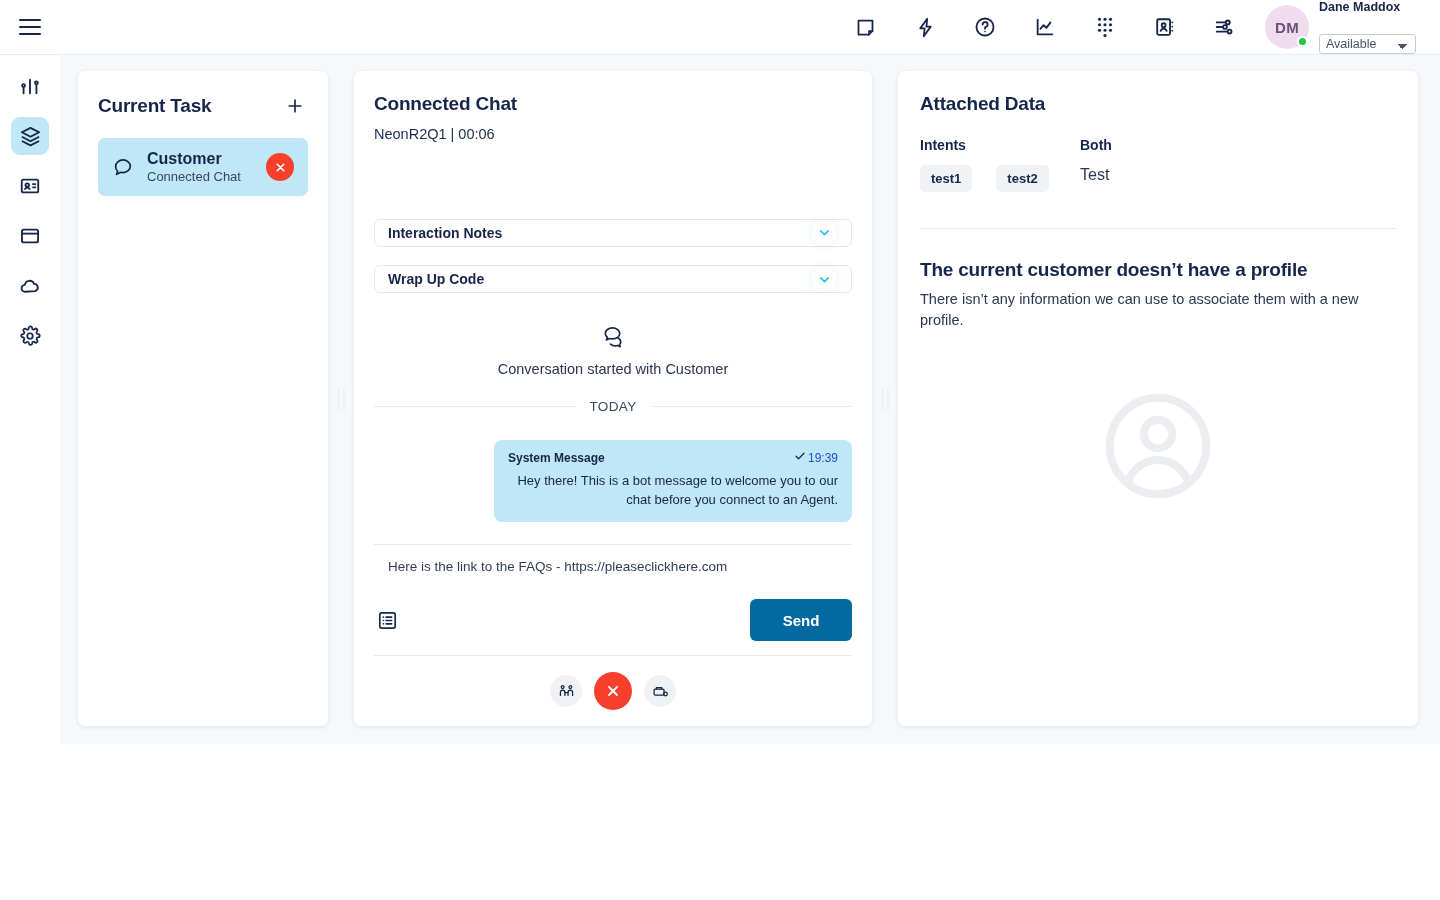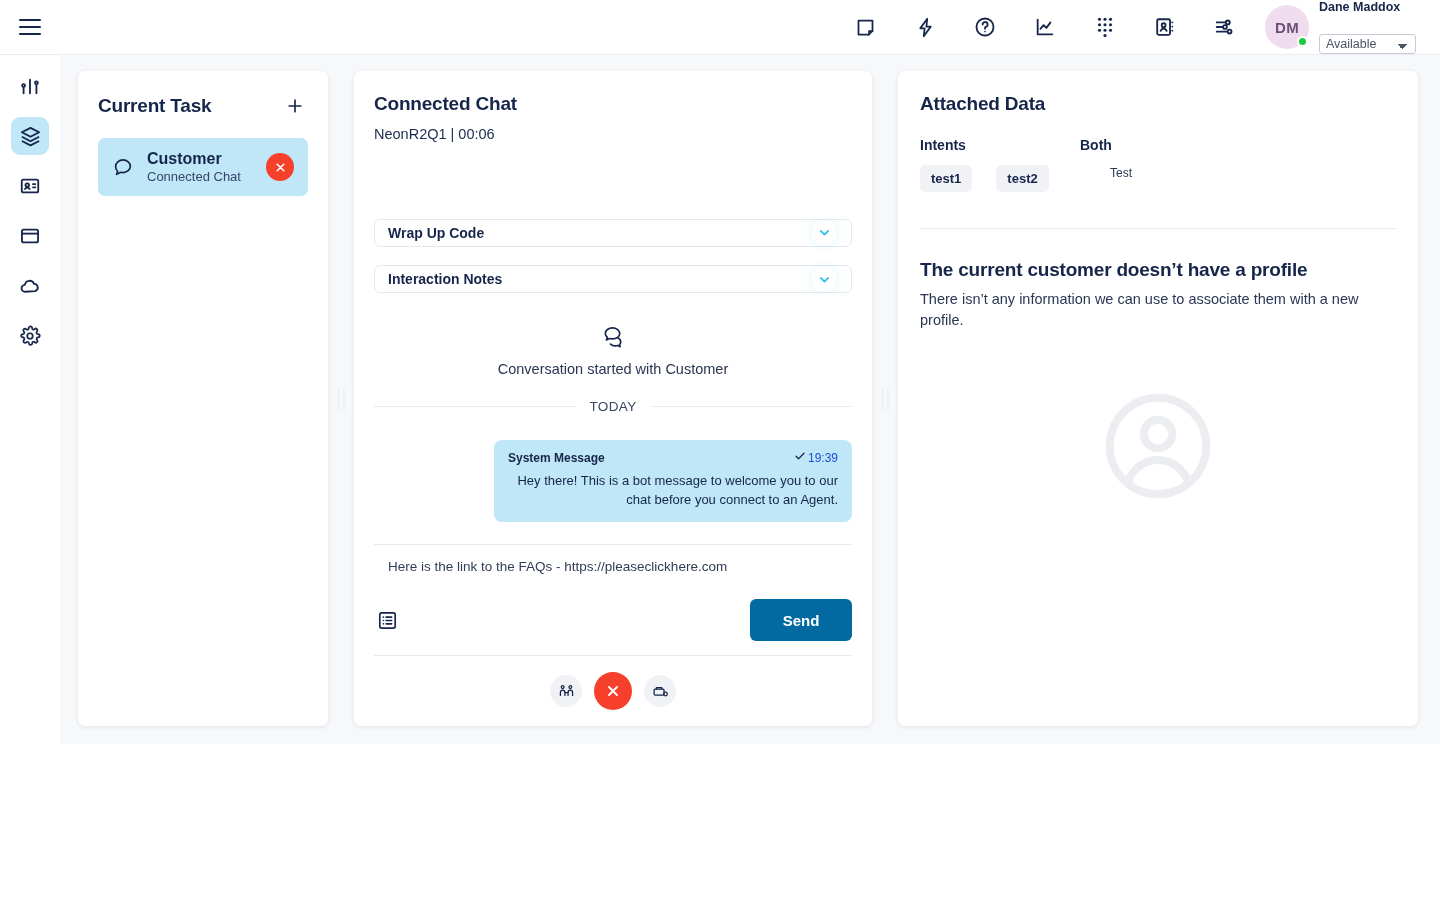--- a/index.html
+++ b/index.html
@@ -207,21 +207,21 @@
 
   
   .attached-grid { display: flex; gap: 0; margin-top: 22px; }
   .attached-col { width: 160px; }
   .attached-key { font-size: 14px; font-weight: bold; color: #16254a; }
   .chips { display: flex; gap: 24px; margin-top: 12px; }
   .chip {
     background: #f1f2f5; border-radius: 5px;
     padding: 6px 11px; font-size: 13px; font-weight: bold; color: #16254a;
   }
-  .attached-val { font-size: 12px; color: #2b3654; margin-top: 13px; margin-left: 30px; }
+  .attached-val { font-size: 16px; color: #2b3654; margin-top: 13px; }
   .hr { height: 1px; background: #e8eaef; margin: 36px 0 0 0; }
 
   .profile-title { font-size: 19px; font-weight: bold; color: #16254a; margin-top: 30px; letter-spacing: -.2px; }
   .profile-desc { font-size: 14.5px; line-height: 1.45; color: #2b3654; margin-top: 8px; max-width: 470px; }
   .profile-art { display: flex; justify-content: center; margin-top: 52px; color: #ebedf0; }
 </style>
 </head>
 <body>
 
 <div class="app">
@@ -403,30 +403,30 @@
           </span>
       </div>
 
       <div class="card col-mid">
         <div class="card-title">Connected Chat</div>
         <div class="chat-sub">NeonR2Q1 | 00:06</div>
 
         <div class="chat-gap"></div>
 
         <div class="accordion">
-          <span class="accordion-label">Wrap Up Code</span>
+          <span class="accordion-label">Interaction Notes</span>
           <span class="chev">
             <svg width="15" height="15" viewBox="0 0 24 24" fill="none" stroke="#29c0ea" stroke-width="2.6" stroke-linecap="round" stroke-linejoin="round">
               <path d="M6 9.5l6 6 6-6"></path>
             </svg>
           </span>
         </div>
 
         <div class="accordion">
-          <span class="accordion-label">Interaction Notes</span>
+          <span class="accordion-label">Wrap Up Code</span>
           <span class="chev">
             <svg width="15" height="15" viewBox="0 0 24 24" fill="none" stroke="#29c0ea" stroke-width="2.6" stroke-linecap="round" stroke-linejoin="round">
               <path d="M6 9.5l6 6 6-6"></path>
             </svg>
           </span>
         </div>
 
         <div class="conv-start">
           <span class="bubble-ic">
             <svg width="28" height="24" viewBox="0 0 30 26" fill="none" stroke="#16254a" stroke-width="1.8" stroke-linejoin="round" stroke-linecap="round">

